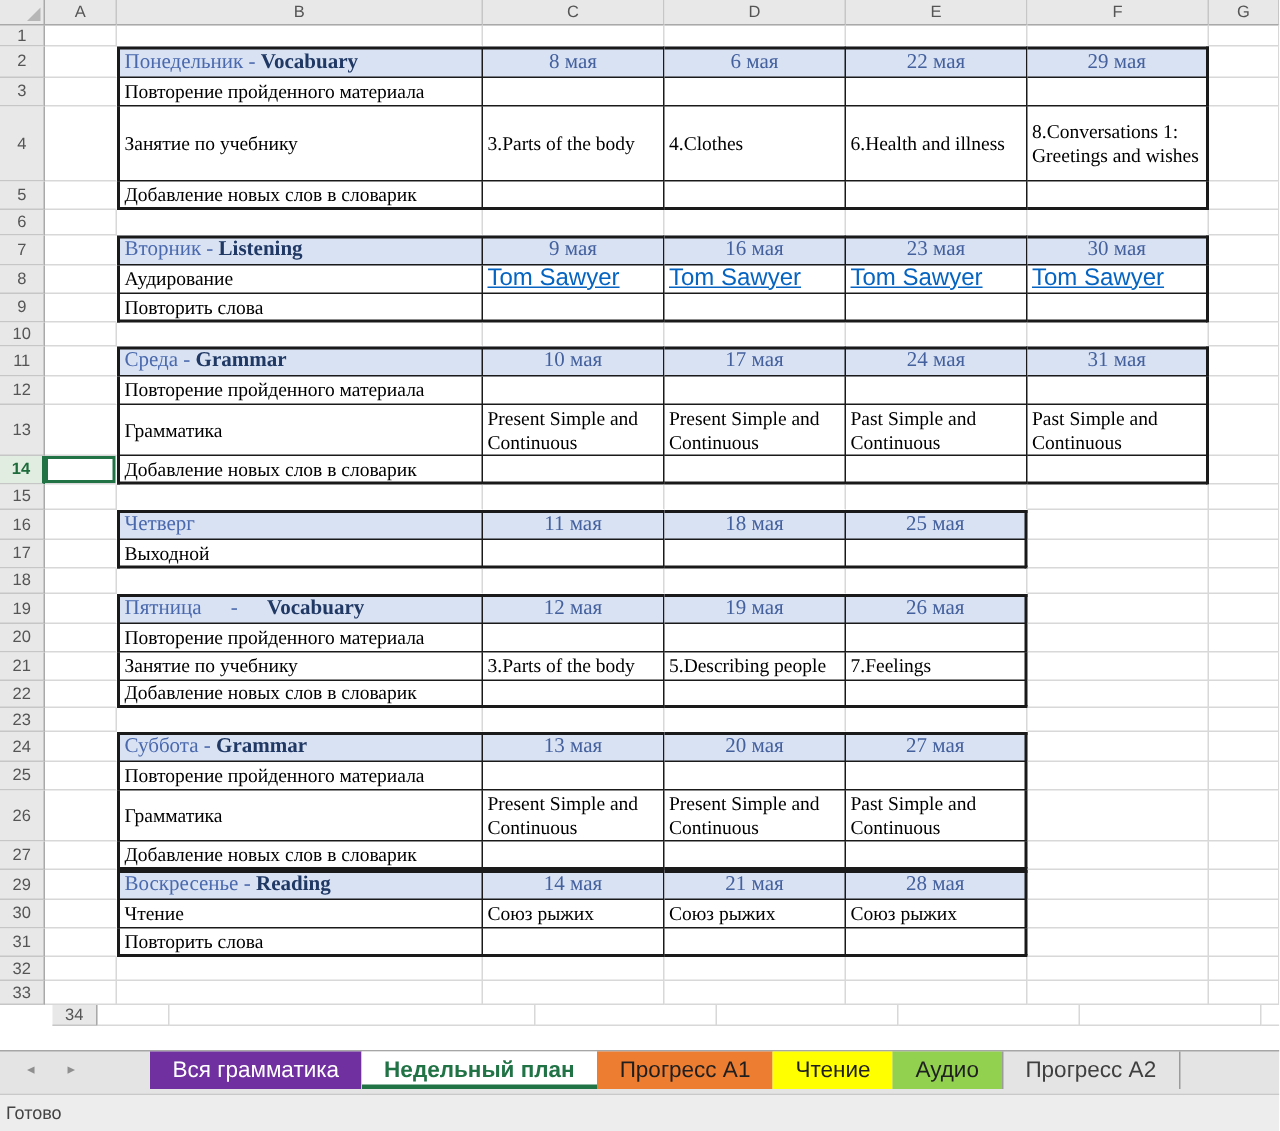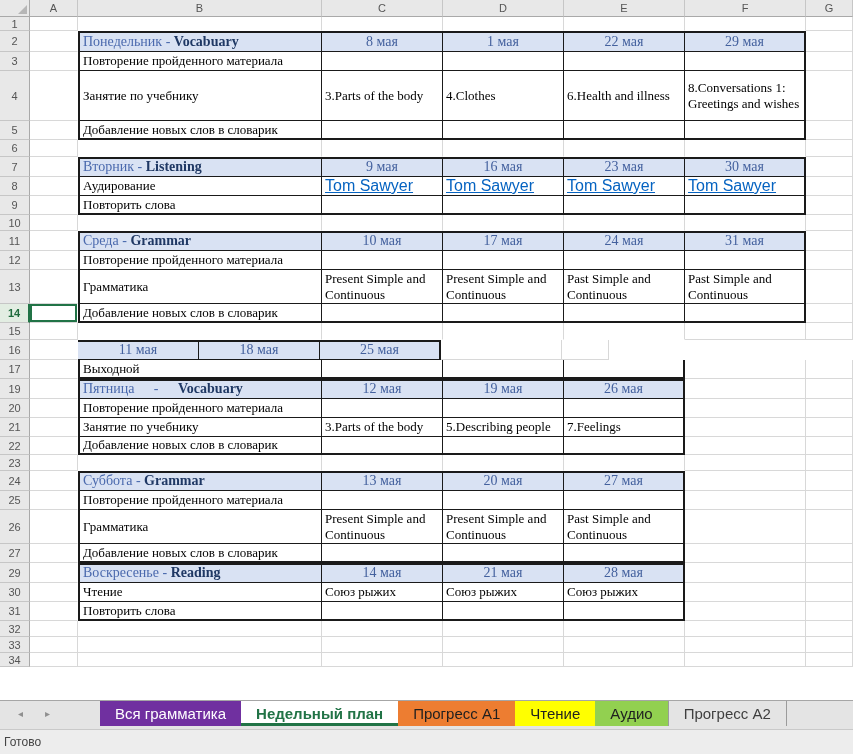--- a/index.html
+++ b/index.html
@@ -75,21 +75,21 @@
       </div>
       <div class="grow" style="height: 21px;">
         <div class="rowh">2</div>
         <div class="cell" style="width: 48px; flex: 0 0 48px; border-right-color: transparent;"></div>
         <div class="cell hdrband btitle" style="width: 244px; flex: 0 0 244px; border-width: 2px 1px 1px 2px; border-style: solid; border-color: rgb(26, 26, 26); background: rgb(217, 226, 243);">
           <span style="color: rgb(74, 105, 173);">Понедельник</span>
           <span class="sep" style="color: rgb(74, 105, 173);"> - </span>
           <span class="subj" style="color: rgb(31, 56, 100);">Vocabuary</span>
         </div>
         <div class="cell hdrband bdate" style="width: 121px; flex: 0 0 121px; border-right: 1px solid rgb(26, 26, 26); border-bottom: 1px solid rgb(26, 26, 26); border-top: 2px solid rgb(26, 26, 26); background: rgb(217, 226, 243); color: rgb(68, 97, 158);">8 мая</div>
-        <div class="cell hdrband bdate" style="width: 121px; flex: 0 0 121px; border-right: 1px solid rgb(26, 26, 26); border-bottom: 1px solid rgb(26, 26, 26); border-top: 2px solid rgb(26, 26, 26); background: rgb(217, 226, 243); color: rgb(68, 97, 158);">1 мая</div>
+        <div class="cell hdrband bdate" style="width: 121px; flex: 0 0 121px; border-right: 1px solid rgb(26, 26, 26); border-bottom: 1px solid rgb(26, 26, 26); border-top: 2px solid rgb(26, 26, 26); background: rgb(217, 226, 243); color: rgb(68, 97, 158);">6 мая</div>
         <div class="cell hdrband bdate" style="width: 121px; flex: 0 0 121px; border-right: 1px solid rgb(26, 26, 26); border-bottom: 1px solid rgb(26, 26, 26); border-top: 2px solid rgb(26, 26, 26); background: rgb(217, 226, 243); color: rgb(68, 97, 158);">22 мая</div>
         <div class="cell hdrband bdate" style="width: 121px; flex: 0 0 121px; border-right: 2px solid rgb(26, 26, 26); border-bottom: 1px solid rgb(26, 26, 26); border-top: 2px solid rgb(26, 26, 26); background: rgb(217, 226, 243); color: rgb(68, 97, 158);">29 мая</div>
         <div class="cell" style="width: 47px; flex: 0 0 47px;"></div>
       </div>
       <div class="grow" style="height: 19px;">
         <div class="rowh">3</div>
         <div class="cell" style="width: 48px; flex: 0 0 48px; border-right-color: transparent;"></div>
         <div class="cell blabel" style="width: 244px; flex: 0 0 244px; border-right: 1px solid rgb(26, 26, 26); border-bottom: 1px solid rgb(26, 26, 26); border-left: 2px solid rgb(26, 26, 26);">Повторение пройденного материала</div>
         <div class="cell" style="width: 121px; flex: 0 0 121px; border-right: 1px solid rgb(26, 26, 26); border-bottom: 1px solid rgb(26, 26, 26);"></div>
         <div class="cell" style="width: 121px; flex: 0 0 121px; border-right: 1px solid rgb(26, 26, 26); border-bottom: 1px solid rgb(26, 26, 26);"></div>
@@ -229,33 +229,46 @@
         <div class="cell" style="width: 244px; flex: 0 0 244px; border-bottom-color: transparent;"></div>
         <div class="cell" style="width: 121px; flex: 0 0 121px; border-bottom-color: transparent;"></div>
         <div class="cell" style="width: 121px; flex: 0 0 121px; border-bottom-color: transparent;"></div>
         <div class="cell" style="width: 121px; flex: 0 0 121px; border-bottom-color: transparent;"></div>
         <div class="cell" style="width: 121px; flex: 0 0 121px;"></div>
         <div class="cell" style="width: 47px; flex: 0 0 47px;"></div>
       </div>
       <div class="grow" style="height: 20px;">
         <div class="rowh">16</div>
         <div class="cell" style="width: 48px; flex: 0 0 48px; border-right-color: transparent;"></div>
+        <div class="cell hdrband btitle" style="width: 244px; flex: 0 0 244px; border-width: 2px 1px 1px 2px; border-style: solid; border-color: rgb(26, 26, 26); background: rgb(217, 226, 243);">
+          <span style="color: rgb(74, 105, 173);">Четверг</span>
+        </div>
         <div class="cell hdrband bdate" style="width: 121px; flex: 0 0 121px; border-right: 1px solid rgb(26, 26, 26); border-bottom: 1px solid rgb(26, 26, 26); border-top: 2px solid rgb(26, 26, 26); background: rgb(217, 226, 243); color: rgb(68, 97, 158);">11 мая</div>
         <div class="cell hdrband bdate" style="width: 121px; flex: 0 0 121px; border-right: 1px solid rgb(26, 26, 26); border-bottom: 1px solid rgb(26, 26, 26); border-top: 2px solid rgb(26, 26, 26); background: rgb(217, 226, 243); color: rgb(68, 97, 158);">18 мая</div>
         <div class="cell hdrband bdate" style="width: 121px; flex: 0 0 121px; border-right: 2px solid rgb(26, 26, 26); border-bottom: 1px solid rgb(26, 26, 26); border-top: 2px solid rgb(26, 26, 26); background: rgb(217, 226, 243); color: rgb(68, 97, 158);">25 мая</div>
         <div class="cell" style="width: 121px; flex: 0 0 121px;"></div>
         <div class="cell" style="width: 47px; flex: 0 0 47px;"></div>
       </div>
       <div class="grow" style="height: 19px;">
         <div class="rowh">17</div>
         <div class="cell" style="width: 48px; flex: 0 0 48px; border-right-color: transparent;"></div>
         <div class="cell blabel" style="width: 244px; flex: 0 0 244px; border-right: 1px solid rgb(26, 26, 26); border-bottom: 2px solid rgb(26, 26, 26); border-left: 2px solid rgb(26, 26, 26);">Выходной</div>
         <div class="cell" style="width: 121px; flex: 0 0 121px; border-right: 1px solid rgb(26, 26, 26); border-bottom: 2px solid rgb(26, 26, 26);"></div>
         <div class="cell" style="width: 121px; flex: 0 0 121px; border-right: 1px solid rgb(26, 26, 26); border-bottom: 2px solid rgb(26, 26, 26);"></div>
         <div class="cell" style="width: 121px; flex: 0 0 121px; border-right: 2px solid rgb(26, 26, 26); border-bottom: 2px solid rgb(26, 26, 26);"></div>
+        <div class="cell" style="width: 121px; flex: 0 0 121px;"></div>
+        <div class="cell" style="width: 47px; flex: 0 0 47px;"></div>
+      </div>
+      <div class="grow" style="height: 17px;">
+        <div class="rowh">18</div>
+        <div class="cell" style="width: 48px; flex: 0 0 48px;"></div>
+        <div class="cell" style="width: 244px; flex: 0 0 244px; border-bottom-color: transparent;"></div>
+        <div class="cell" style="width: 121px; flex: 0 0 121px; border-bottom-color: transparent;"></div>
+        <div class="cell" style="width: 121px; flex: 0 0 121px; border-bottom-color: transparent;"></div>
+        <div class="cell" style="width: 121px; flex: 0 0 121px; border-bottom-color: transparent;"></div>
         <div class="cell" style="width: 121px; flex: 0 0 121px;"></div>
         <div class="cell" style="width: 47px; flex: 0 0 47px;"></div>
       </div>
       <div class="grow" style="height: 20px;">
         <div class="rowh">19</div>
         <div class="cell" style="width: 48px; flex: 0 0 48px; border-right-color: transparent;"></div>
         <div class="cell hdrband btitle" style="width: 244px; flex: 0 0 244px; border-width: 2px 1px 1px 2px; border-style: solid; border-color: rgb(26, 26, 26); background: rgb(217, 226, 243); gap: 16px;">
           <span style="color: rgb(74, 105, 173);">Пятница</span>
           <span class="sep" style="color: rgb(74, 105, 173);"> - </span>
           <span class="subj" style="color: rgb(31, 56, 100);">Vocabuary</span>
@@ -397,21 +410,21 @@
       <div class="grow" style="height: 16px;">
         <div class="rowh">33</div>
         <div class="cell" style="width: 48px; flex: 0 0 48px;"></div>
         <div class="cell" style="width: 244px; flex: 0 0 244px;"></div>
         <div class="cell" style="width: 121px; flex: 0 0 121px;"></div>
         <div class="cell" style="width: 121px; flex: 0 0 121px;"></div>
         <div class="cell" style="width: 121px; flex: 0 0 121px;"></div>
         <div class="cell" style="width: 121px; flex: 0 0 121px;"></div>
         <div class="cell" style="width: 47px; flex: 0 0 47px;"></div>
       </div>
-      <div class="grow" style="height: 14px;">
+      <div class="grow" style="height: 14px; padding-left: 35px;">
         <div class="rowh">34</div>
         <div class="cell" style="width: 48px; flex: 0 0 48px;"></div>
         <div class="cell" style="width: 244px; flex: 0 0 244px;"></div>
         <div class="cell" style="width: 121px; flex: 0 0 121px;"></div>
         <div class="cell" style="width: 121px; flex: 0 0 121px;"></div>
         <div class="cell" style="width: 121px; flex: 0 0 121px;"></div>
         <div class="cell" style="width: 121px; flex: 0 0 121px;"></div>
         <div class="cell" style="width: 47px; flex: 0 0 47px;"></div>
       </div>
     </div>

